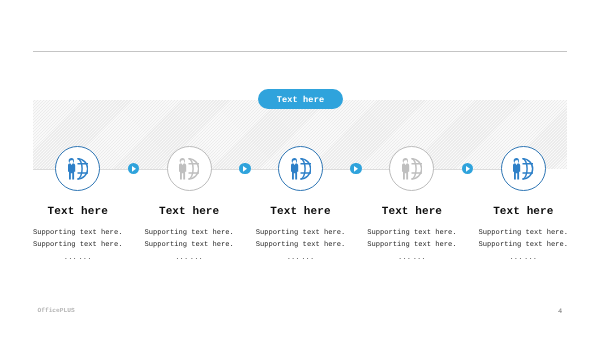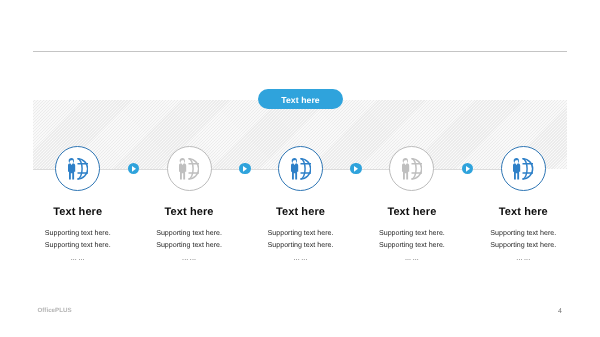--- a/index.html
+++ b/index.html
@@ -1,19 +1,19 @@
 <!DOCTYPE html>
 <html><head>
 <meta charset="utf-8">
 <title>Timeline slide</title>
 <style>
   html,body{margin:0;padding:0;}
   body{width:600px;height:337px;background:#ffffff;overflow:hidden;
        font-family:"Liberation Sans",sans-serif;-webkit-font-smoothing:antialiased;text-rendering:geometricPrecision;}
-  #slide{position:relative;width:600px;height:264px;background:#ffffff;transform:translateZ(0);}
+  #slide{position:relative;width:600px;height:264px;background:#ffffff;transform:translateZ(0);font-family:Liberation Mono, monospace;}
 
   
   .top-rule{position:absolute;left:33px;top:50.6px;width:534px;height:1.1px;background:#c4c4c4;}
 
   
   .band{position:absolute;left:33px;top:99.5px;width:534px;height:69.5px;background:#f2f2f2;}
   .band-tex{position:absolute;left:0;top:0;right:0;bottom:0;
      background-image:
        repeating-linear-gradient(135deg,rgba(255,255,255,.50) 0px,rgba(255,255,255,.50) 1.05px,rgba(229,229,229,.50) 1.05px,rgba(229,229,229,.50) 2.1px),
        repeating-linear-gradient(45deg,rgba(255,255,255,.22) 0px,rgba(255,255,255,.22) 1.05px,rgba(231,231,231,.22) 1.05px,rgba(231,231,231,.22) 2.1px);}

